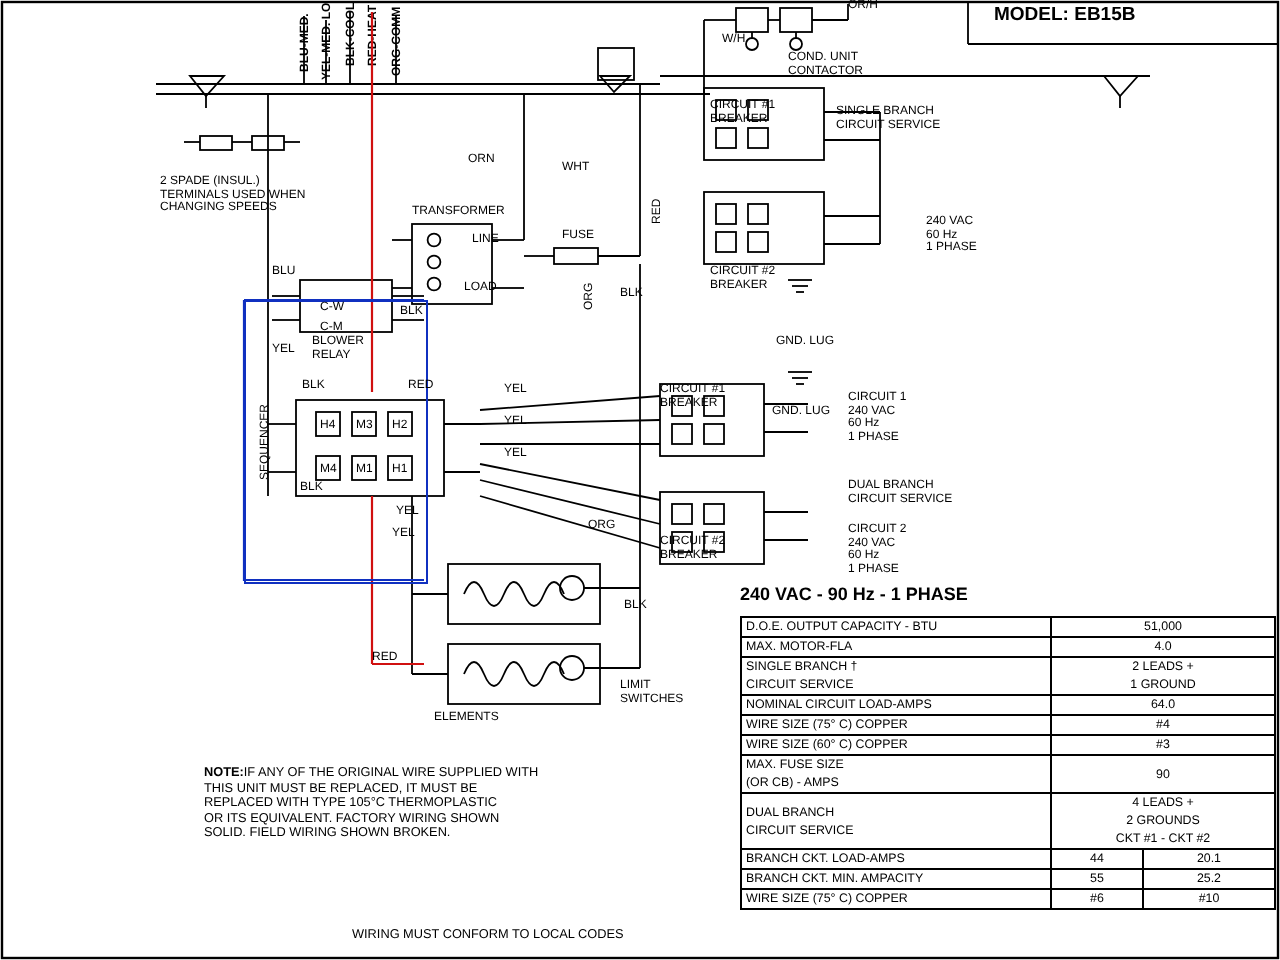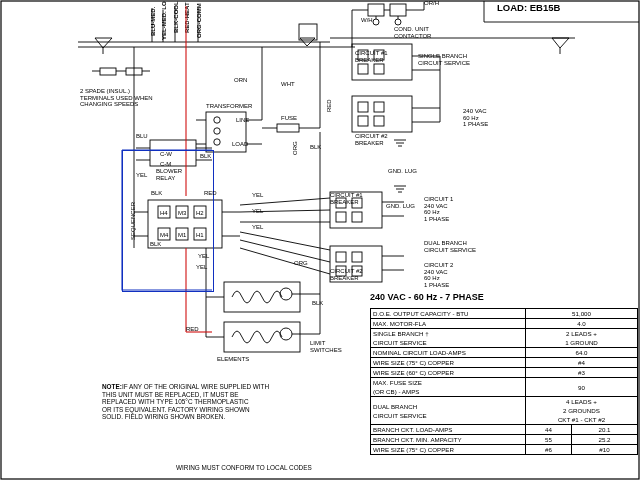--- a/index.html
+++ b/index.html
@@ -15,21 +15,21 @@
   .model{position:absolute;font-weight:bold;font-size:9.5px;}
   .note{position:absolute;font-size:6.4px;line-height:7.6px;white-space:pre;}
   .note b{font-weight:bold;}
   svg{position:absolute;left:0;top:0;overflow:visible;}
 </style>
 </head>
 <body>
 
 <div id="stage">
 
-  <div class="model" style="left:497px;top:2px;">LOAD: EB15B</div>
+  <div class="model" style="left:497px;top:2px;">MODEL: EB15B</div>
 
   <div class="lbl b vert" style="left:150px;top:36px;transform:rotate(-90deg);">BLU-MED.</div>
   <div class="lbl b vert" style="left:161px;top:40px;transform:rotate(-90deg);">YEL-MED. LO</div>
   <div class="lbl b vert" style="left:173px;top:33px;transform:rotate(-90deg);">BLK-COOL</div>
   <div class="lbl b vert" style="left:184px;top:33px;transform:rotate(-90deg);">RED-HEAT</div>
   <div class="lbl b vert" style="left:196px;top:38px;transform:rotate(-90deg);">ORG-COMM</div>
 
   <svg width="640" height="480">
     <g stroke="#000" stroke-width="0.9" fill="none">
 
@@ -264,21 +264,21 @@
   <div class="lbl" style="left:160px;top:161px;">C-M</div>
 
   <div class="note" style="left:102px;top:383px;"><b>NOTE:</b><span>IF ANY OF THE ORIGINAL WIRE SUPPLIED WITH
 THIS UNIT MUST BE REPLACED, IT MUST BE
 REPLACED WITH TYPE 105°C THERMOPLASTIC
 OR ITS EQUIVALENT. FACTORY WIRING SHOWN
 SOLID. FIELD WIRING SHOWN BROKEN.</span></div>
 
   <div class="note" style="left:176px;top:464px;">WIRING MUST CONFORM TO LOCAL CODES</div>
 
-  <div style="position:absolute;left:370px;top:292px;width:268px;font-weight:bold;font-size:9px;">240 VAC - 60 Hz - 7 PHASE</div>
+  <div style="position:absolute;left:370px;top:292px;width:268px;font-weight:bold;font-size:9px;">240 VAC - 90 Hz - 1 PHASE</div>
 
   <table class="tbl" style="left:370px;top:308px;width:268px;">
     <tbody id="spec-rows">
         <tr>
           <td style="width: 150px; white-space: pre-line;">D.O.E. OUTPUT CAPACITY - BTU</td>
           <td class="c" colspan="2" style="white-space: pre-line;">51,000</td>
         </tr>
         <tr>
           <td style="width: 150px; white-space: pre-line;">MAX. MOTOR-FLA</td>
           <td class="c" colspan="2" style="white-space: pre-line;">4.0</td>

